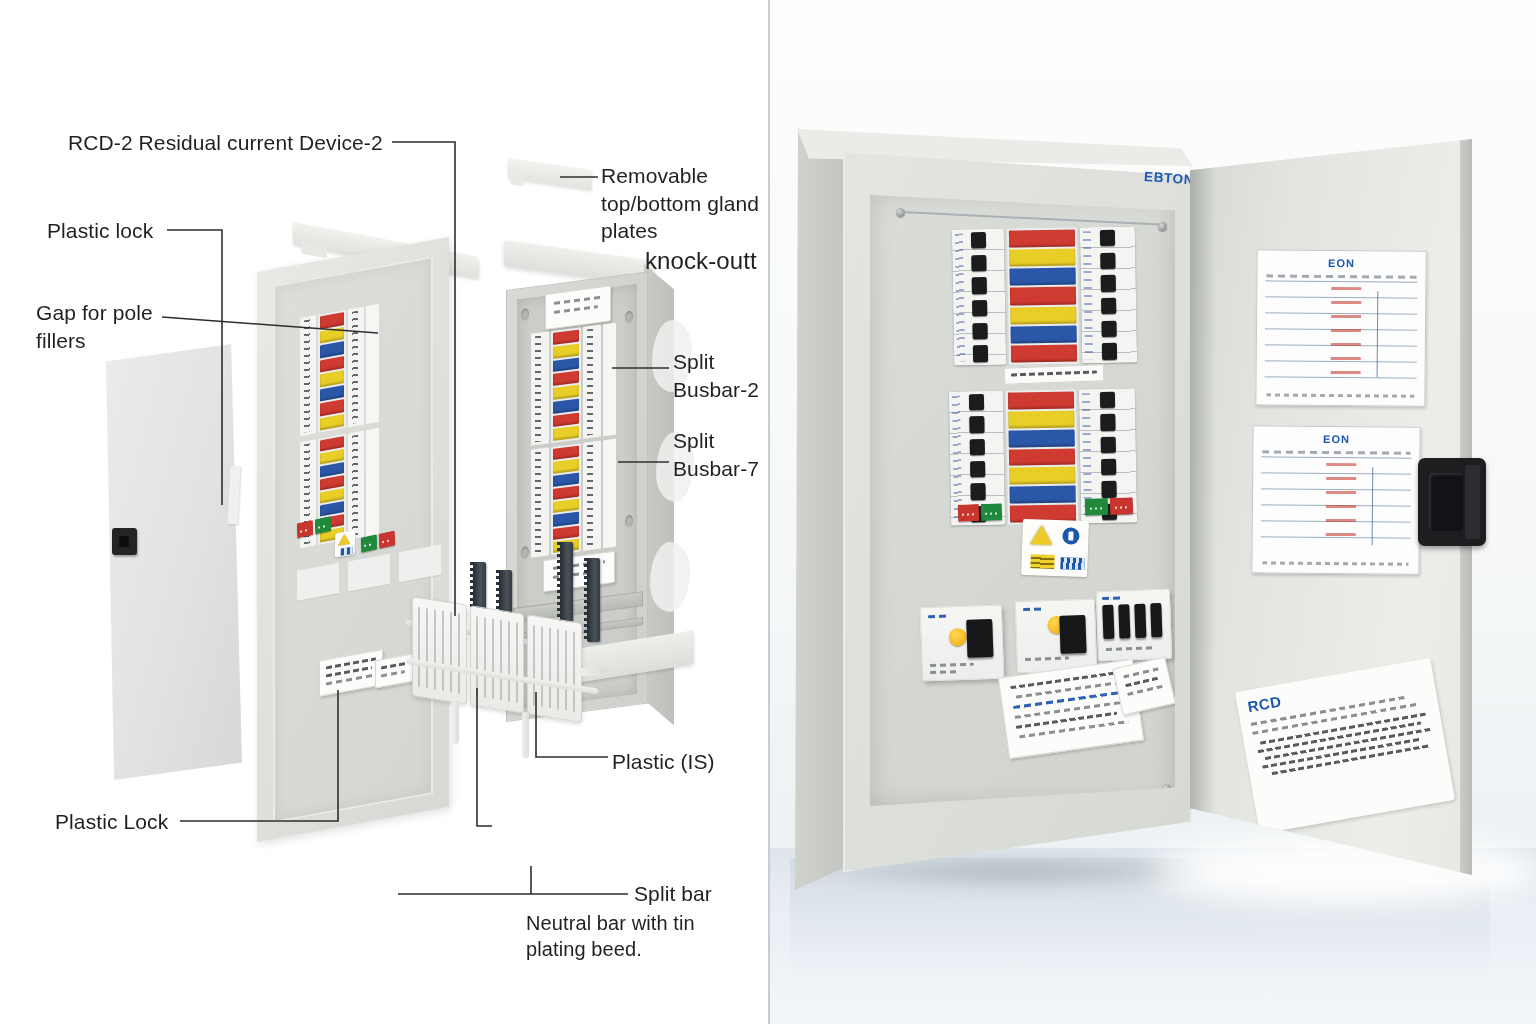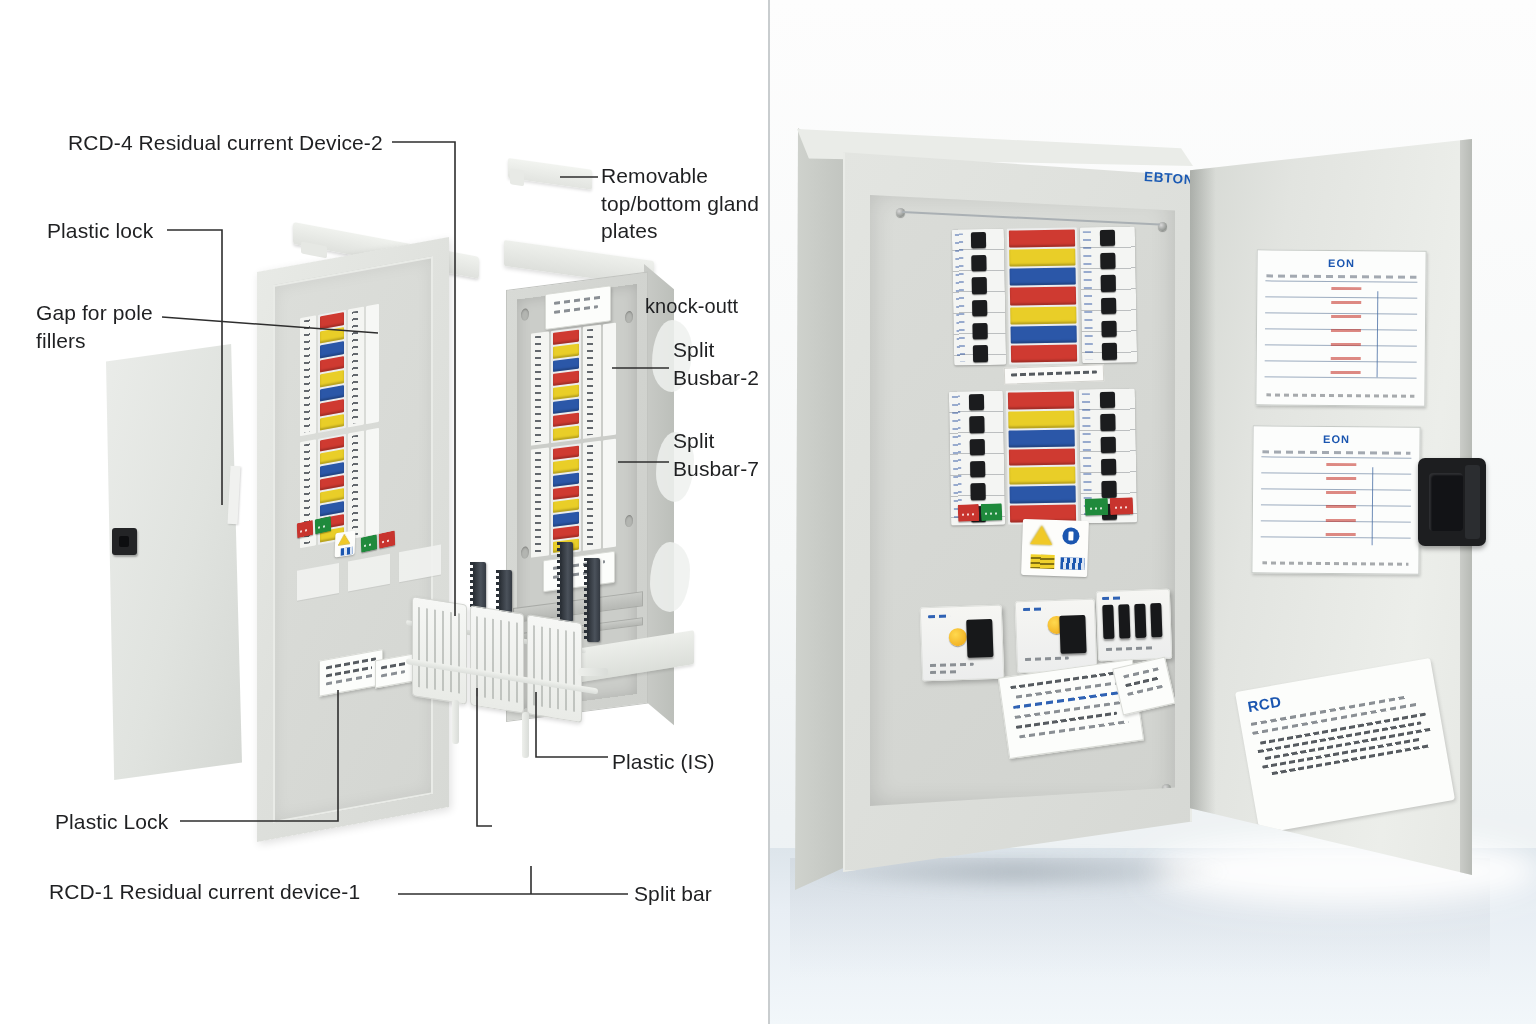--- a/index.html
+++ b/index.html
@@ -504,25 +504,25 @@
       <polyline points="612,368 669,368"></polyline>
       <polyline points="618,462 669,462"></polyline>
       <polyline points="536,692 536,757 608,757"></polyline>
       <polyline points="477,688 477,826 492,826"></polyline>
       <polyline points="180,821 338,821 338,690"></polyline>
       <polyline points="398,894 628,894"></polyline>
       <polyline points="531,866 531,894"></polyline>
     </g>
   </svg>
 
-  <div class="lbl" style="left:68px;top:129px;">RCD-4 Residual current Device-2</div>
+  <div class="lbl" style="left:68px;top:129px;">RCD-2 Residual current Device-2</div>
   <div class="lbl" style="left:47px;top:217px;">Plastic lock</div>
   <div class="lbl" style="left:601px;top:162px;width:160px;">Removable top/bottom gland plates</div>
   <div class="lbl" style="left:36px;top:299px;width:135px;">Gap for pole fillers</div>
-  <div class="lbl" style="left:645px;top:245px;font-size:20px;margin-top:48px;">knock-outt</div>
-  <div class="lbl" style="left:673px;top:336px;width:110px;">Split Busbar-2</div>
+  <div class="lbl" style="left:645px;top:245px;font-size:24px;">knock-outt</div>
+  <div class="lbl" style="left:673px;top:348px;width:110px;">Split Busbar-2</div>
   <div class="lbl" style="left:673px;top:427px;width:110px;">Split Busbar-7</div>
   <div class="lbl" style="left:612px;top:748px;">Plastic (IS)</div>
   <div class="lbl" style="left:55px;top:808px;">Plastic Lock</div>
-  <div class="lbl" style="left:49px;top:878px;">RCD-1 Residual current device-1</div>
   <div class="lbl" style="left:634px;top:880px;">Split bar</div>
+  <div class="lbl" style="left:526px;top:910px;width:205px;font-size:20px;">Neutral bar with tin plating beed.</div>
 
 </div>
 
 </body></html>

